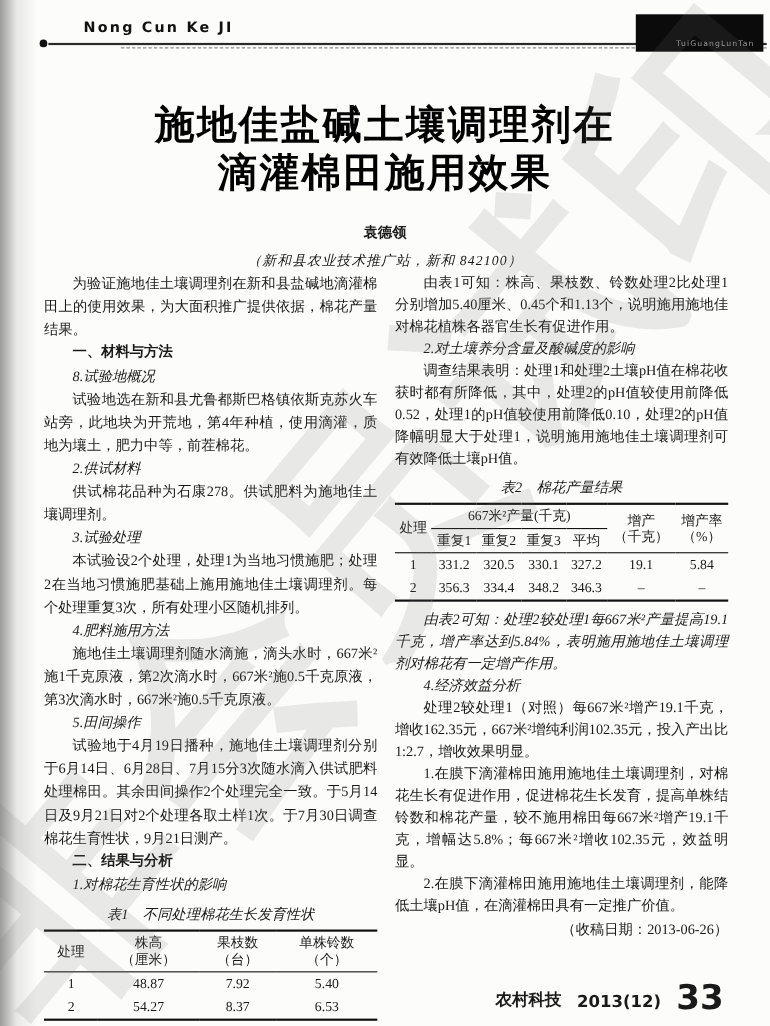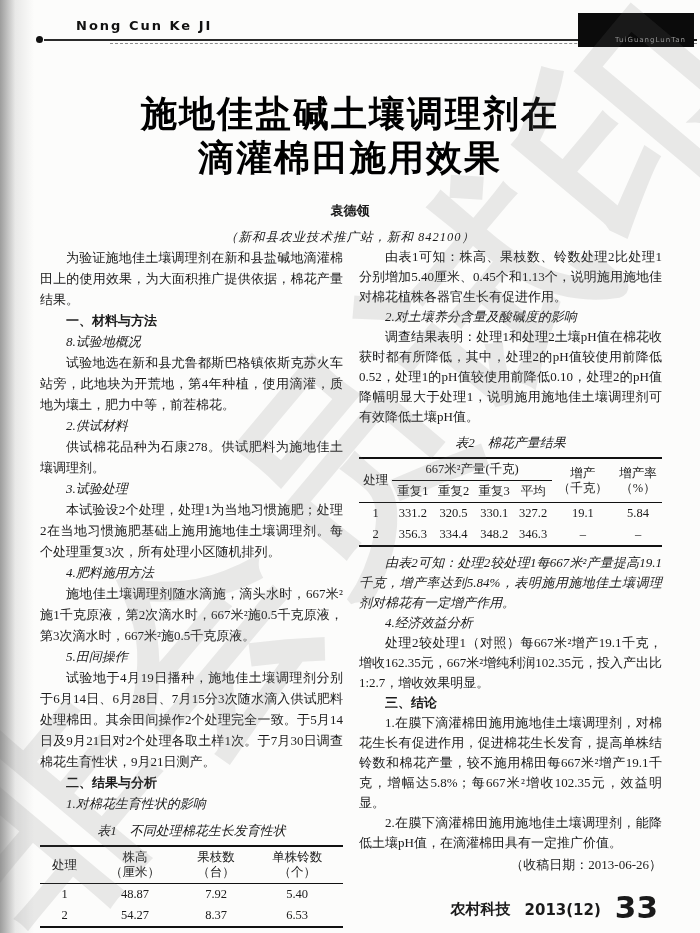--- a/index.html
+++ b/index.html
@@ -208,21 +208,20 @@
           <td>346.3</td>
           <td>–</td>
           <td>–</td>
         </tr>
       </tbody>
     </table>
 
     <p class="para mt6">由表2可知：处理2较处理1每667米²产量提高19.1千克，增产率达到5.84%，表明施用施地佳土壤调理剂对棉花有一定增产作用。</p>
     <p class="h-minor">4.经济效益分析</p>
     <p class="para">处理2较处理1（对照）每667米²增产19.1千克，增收162.35元，667米²增纯利润102.35元，投入产出比1:2.7，增收效果明显。</p>
-    <p class="h-major">三、结论</p>
     <p class="para">1.在膜下滴灌棉田施用施地佳土壤调理剂，对棉花生长有促进作用，促进棉花生长发育，提高单株结铃数和棉花产量，较不施用棉田每667米²增产19.1千克，增幅达5.8%；每667米²增收102.35元，效益明显。</p>
     <p class="para">2.在膜下滴灌棉田施用施地佳土壤调理剂，能降低土壤pH值，在滴灌棉田具有一定推广价值。</p>
     <p class="receipt">（收稿日期：2013-06-26）</p>
   </div>
 </div>
 
 <div class="footer">
   <span class="fj">农村科技</span>
   <span class="fi">2013(12)</span>
   <span class="fp">33</span>

